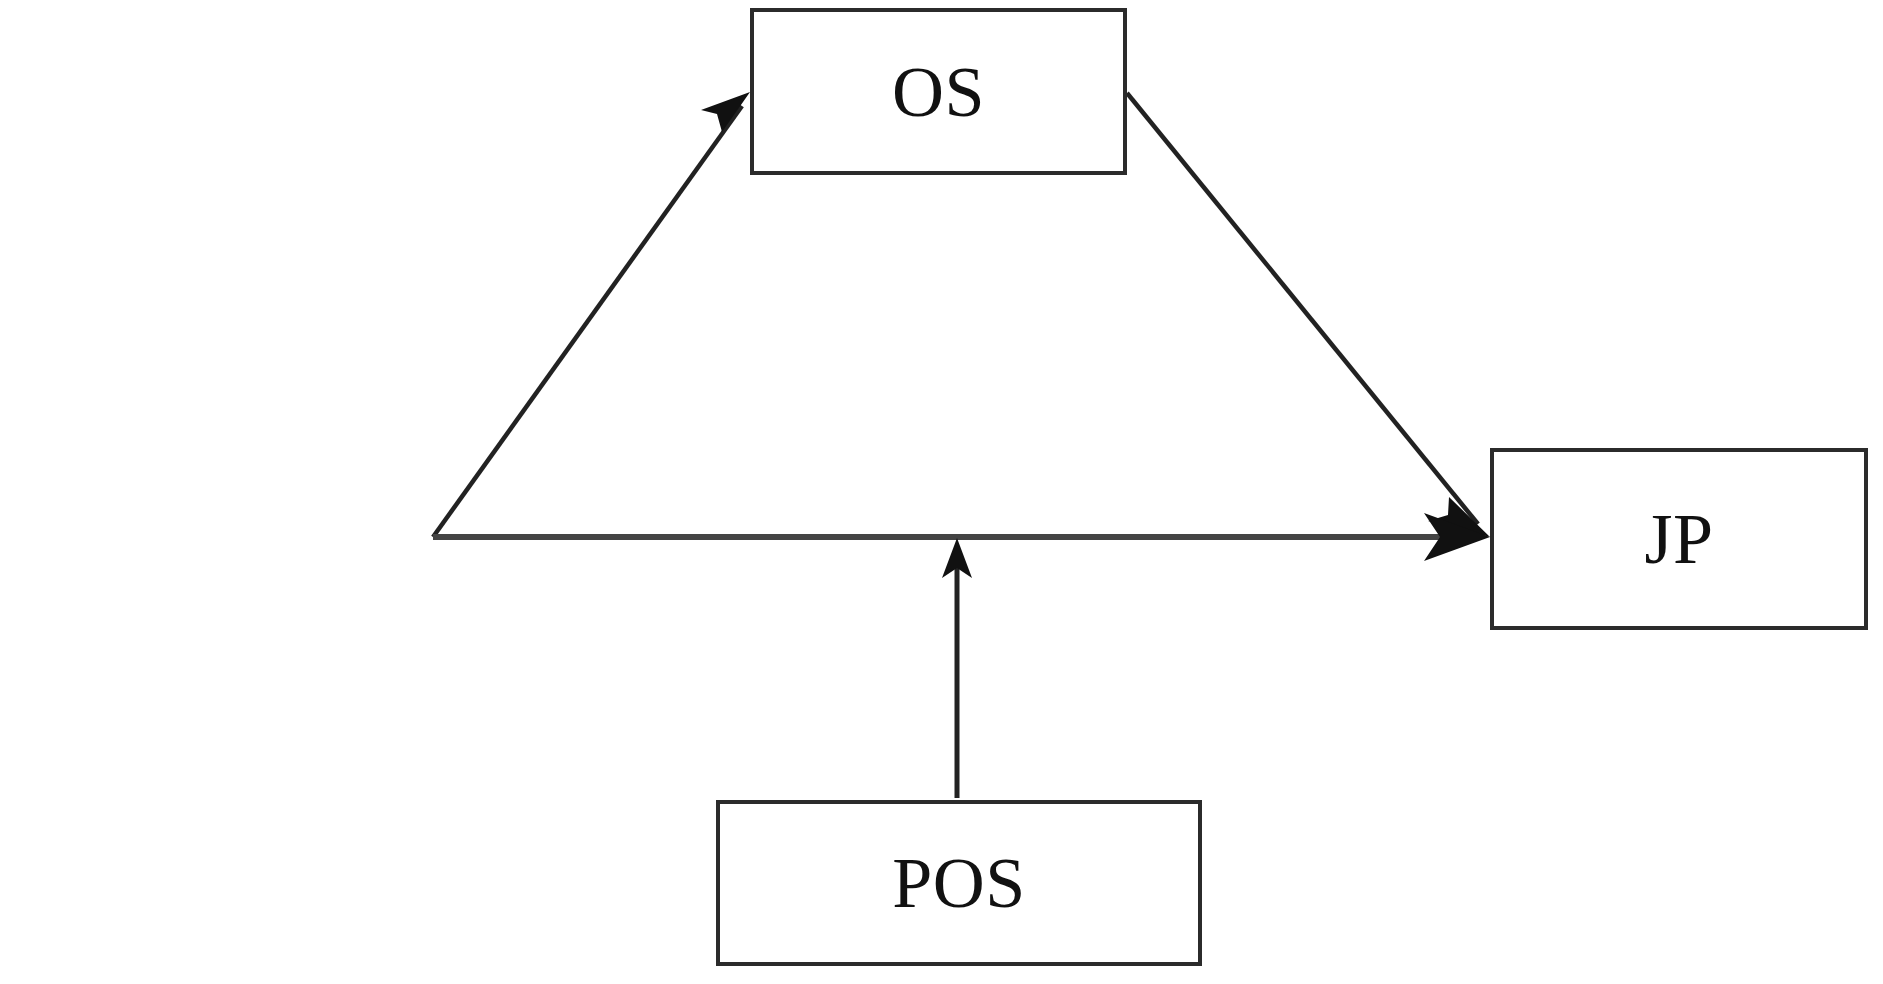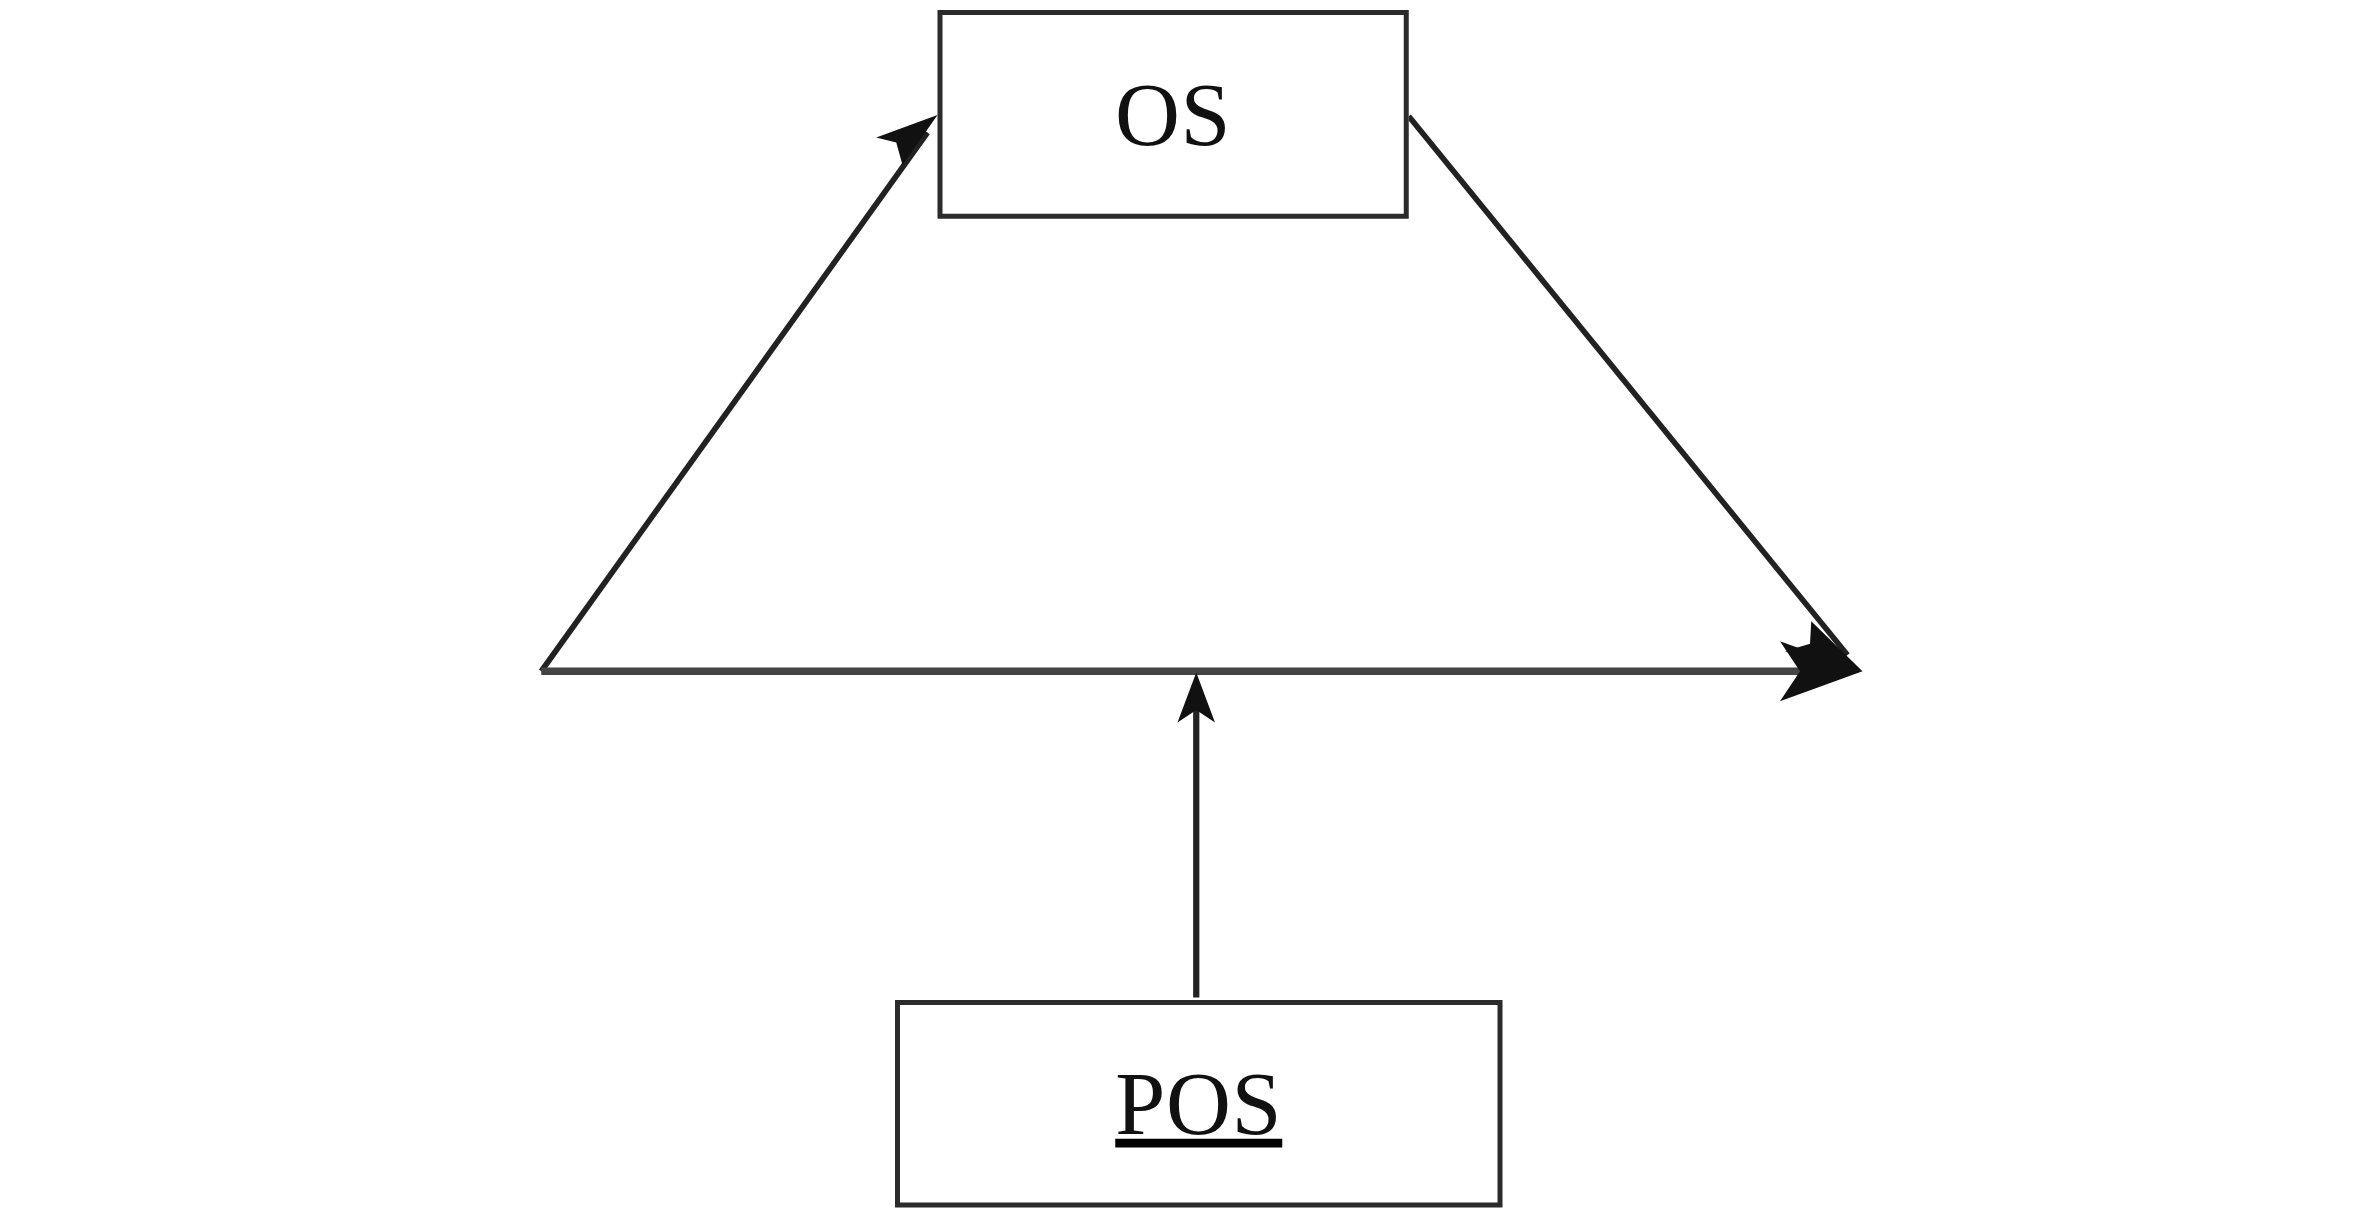--- a/index.html
+++ b/index.html
@@ -43,21 +43,21 @@
     line-height: 1;
     color: #111111;
     letter-spacing: 0.5px;
     font-weight: 400;
     -webkit-font-smoothing: antialiased;
     user-select: none;
   }
   #node-os   { left: 750px;  top: 8px;   width: 377px; height: 167px; }
   #node-dwb  { left: 12px;   top: 448px; width: 421px; height: 180px; }
   #node-jp   { left: 1490px; top: 448px; width: 378px; height: 182px; }
-  #node-pos  { left: 716px;  top: 800px; width: 486px; height: 166px; text-decoration: underline; }
+  #node-pos  { left: 716px;  top: 800px; width: 486px; height: 166px; }
 </style>
 </head>
 <body>
 
 <div id="diagram-root">
 
   <svg id="diagram-svg" viewBox="0 0 1883 984" xmlns="http://www.w3.org/2000/svg">
 
     <g>
       <line x1="433" y1="537" x2="742" y2="106" stroke="#222222" stroke-width="4.5" stroke-linecap="butt"></line>
@@ -78,18 +78,21 @@
       <line x1="957" y1="798" x2="957" y2="556" stroke="#222222" stroke-width="5" stroke-linecap="butt"></line>
       <polygon points="957,538 942,578 957,568 972,578" fill="#111111"></polygon>
     </g>
   </svg>
 
   <div class="node-box" id="node-os">
     <span class="node-label">OS</span>
   </div>
 
 
+  <div class="node-box" id="node-jp">
+    <span class="node-label">JP</span>
+  </div>
 
   <div class="node-box" id="node-pos">
     <span class="node-label">POS</span>
   </div>
 
 </div>
 
 </body></html>

